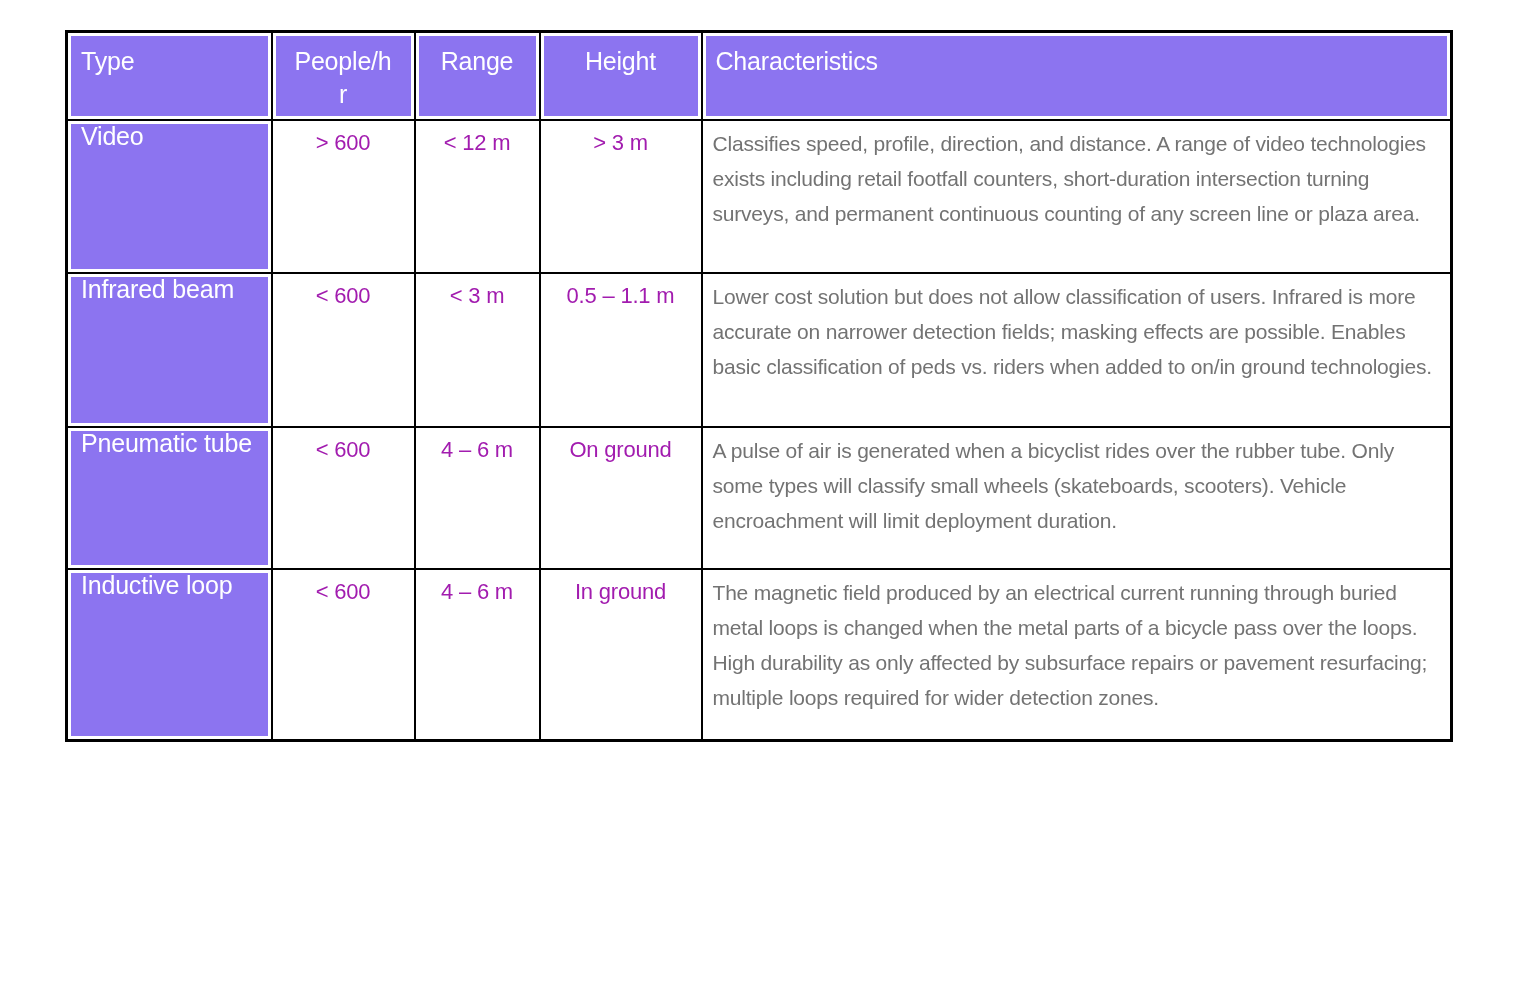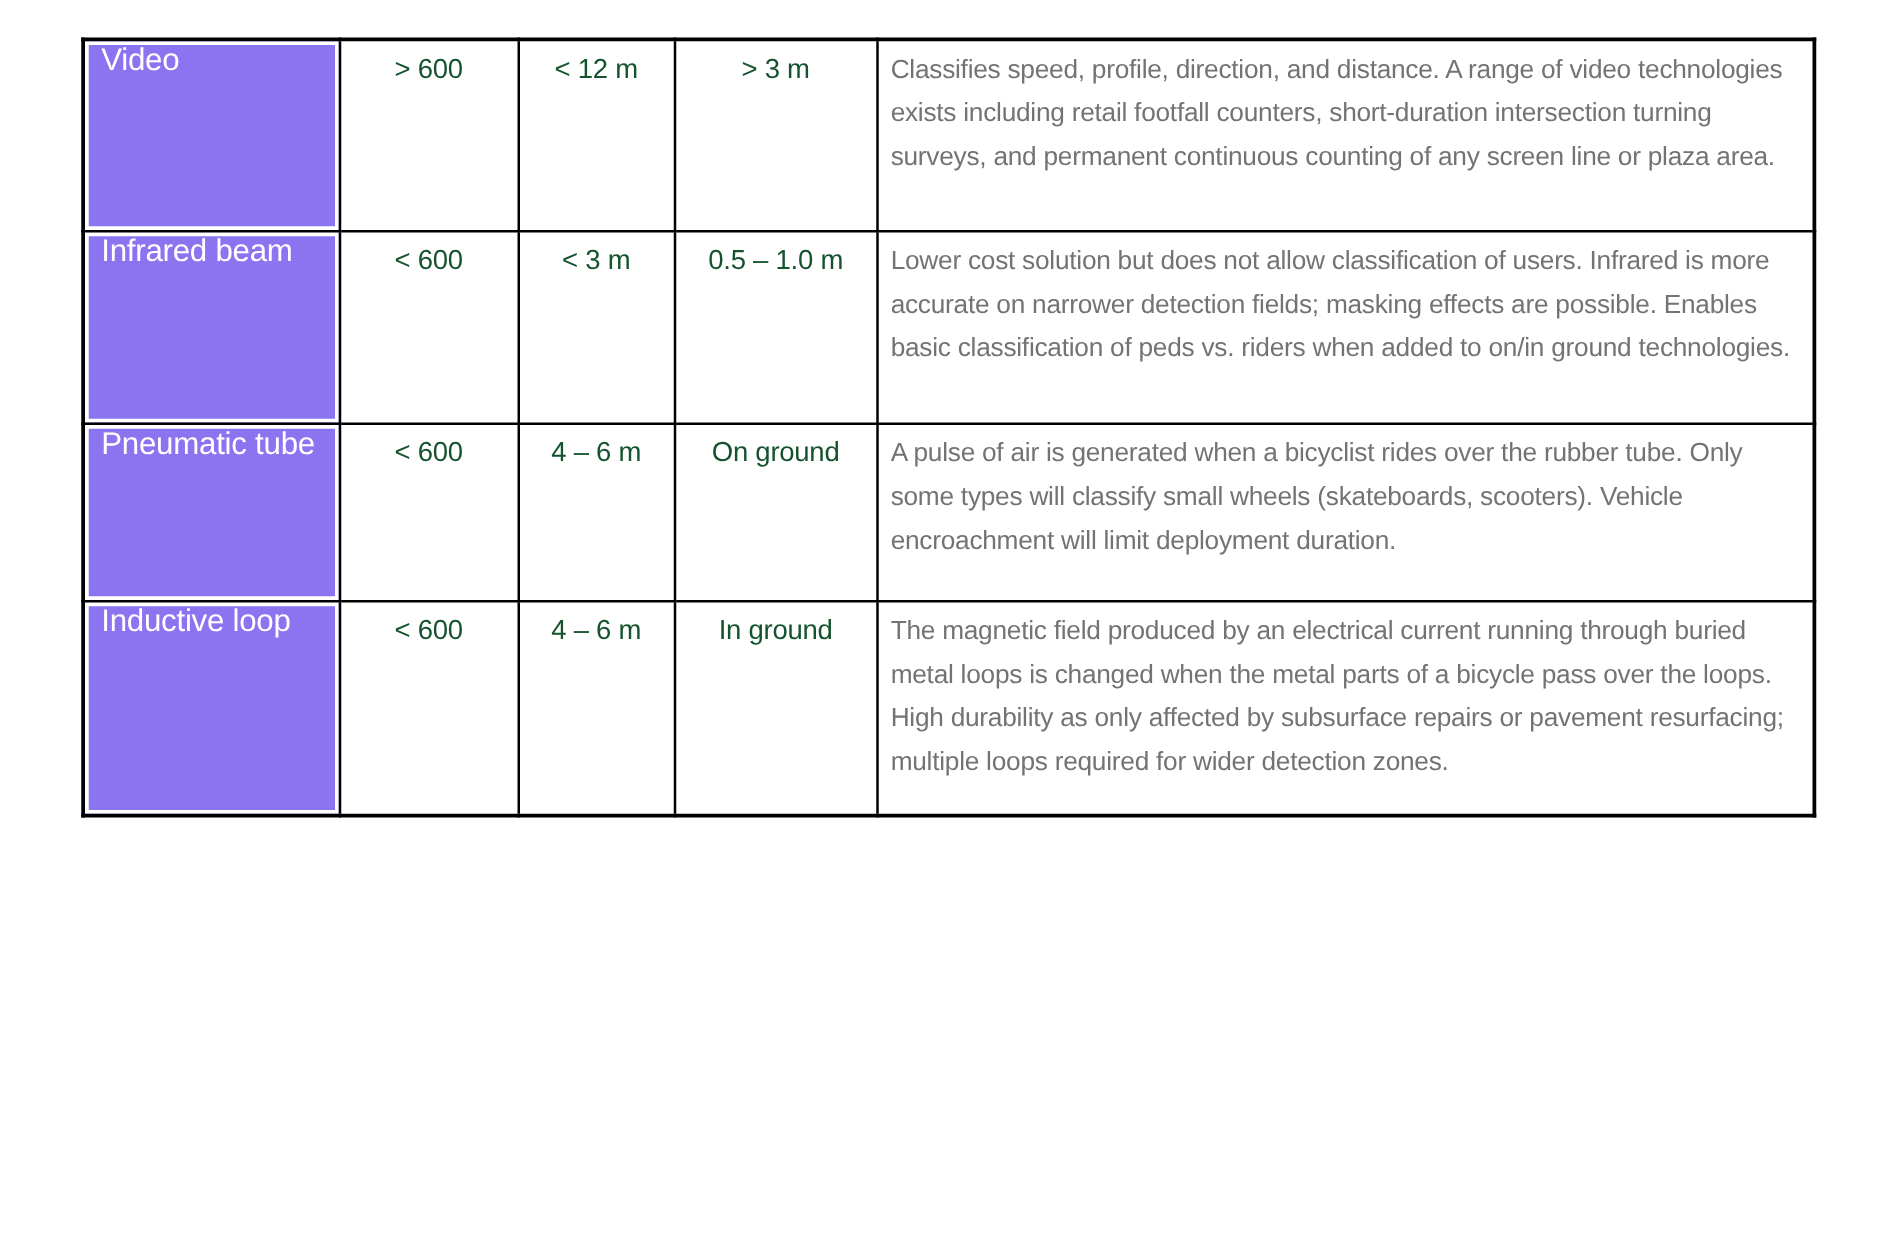--- a/index.html
+++ b/index.html
@@ -55,21 +55,21 @@
   }
   td.type-cell {
     font-size: 25px;
     padding: 0 8px 0 13px;
     line-height: 30px;
   }
   td.num-cell {
     font-size: 22px;
     text-align: center;
     padding-top: 9px;
-    color: #14532d;
+    color: #a21caf;
   }
   td.chars-cell {
     font-size: 21px;
     line-height: 35px;
     padding: 5px 12px 0 10px;
     color: #737373;
   }
 </style>
 </head>
 <body>
@@ -78,35 +78,43 @@
   <div class="table-wrap">
     <table class="sensor-table">
       <colgroup>
         <col style="width:205px">
         <col style="width:143px">
         <col style="width:125px">
         <col style="width:162px">
         <col style="width:750px">
       </colgroup>
       <tbody>
+          <tr style="height:88px">
+        <th class="shaded hdr hdr-left">Type</th>
+        <th class="shaded hdr">People/h
+r</th>
+        <th class="shaded hdr">Range</th>
+        <th class="shaded hdr">Height</th>
+        <th class="shaded hdr hdr-left">Characteristics</th>
+      </tr>
 
       <tr style="height:153px">
         <td class="shaded type-cell">Video</td>
         <td class="num-cell">&gt; 600</td>
         <td class="num-cell">&lt; 12 m</td>
         <td class="num-cell">&gt; 3 m</td>
         <td class="chars-cell">Classifies speed, profile, direction, and distance. A range of video technologies exists including retail footfall counters, short-duration intersection turning surveys, and permanent continuous counting of any screen line or plaza area.</td>
       </tr>
 
 
       <tr style="height:154px">
         <td class="shaded type-cell">Infrared beam</td>
         <td class="num-cell">&lt; 600</td>
         <td class="num-cell">&lt; 3 m</td>
-        <td class="num-cell">0.5 – 1.0 m</td>
+        <td class="num-cell">0.5 – 1.1 m</td>
         <td class="chars-cell">Lower cost solution but does not allow classification of users. Infrared is more accurate on narrower detection fields; masking effects are possible. Enables basic classification of peds vs. riders when added to on/in ground technologies.</td>
       </tr>
 
       <tr style="height:142px">
         <td class="shaded type-cell">Pneumatic tube</td>
         <td class="num-cell">&lt; 600</td>
         <td class="num-cell">4 – 6 m</td>
         <td class="num-cell">On ground</td>
         <td class="chars-cell">A pulse of air is generated when a bicyclist rides over the rubber tube. Only some types will classify small wheels (skateboards, scooters). Vehicle encroachment will limit deployment duration.</td>
       </tr>

